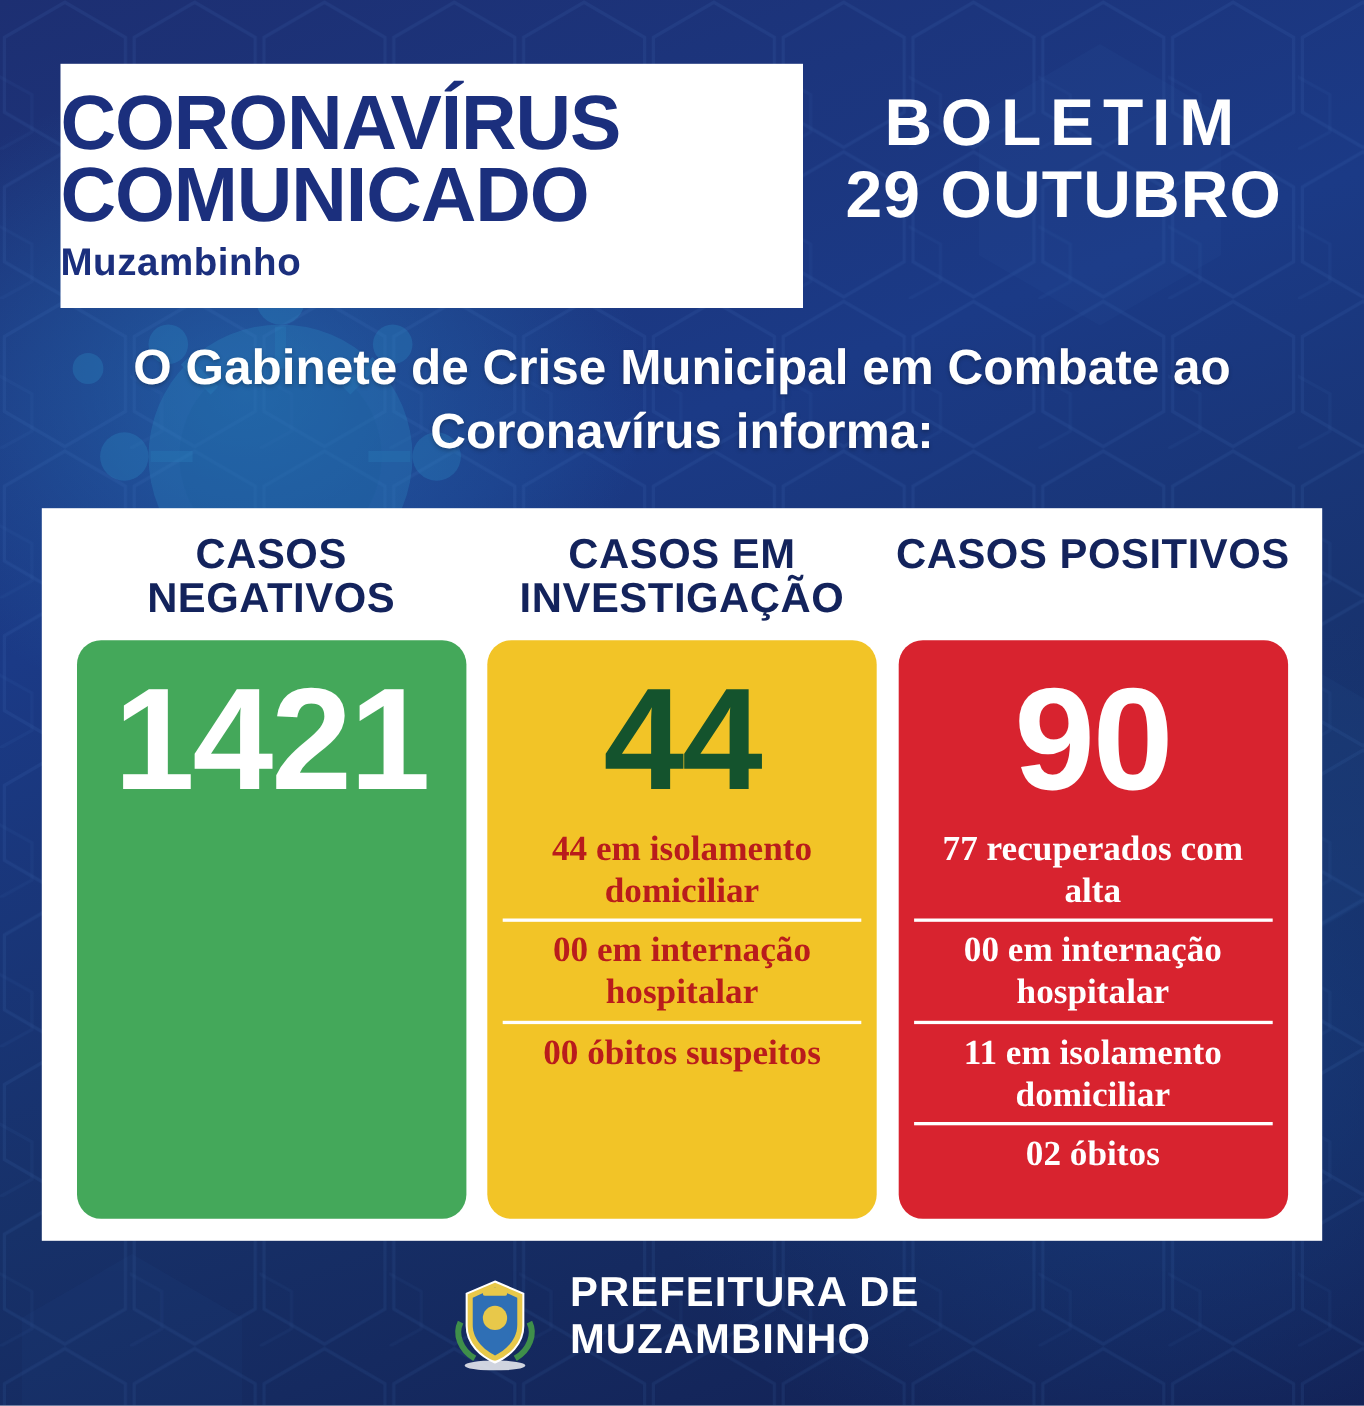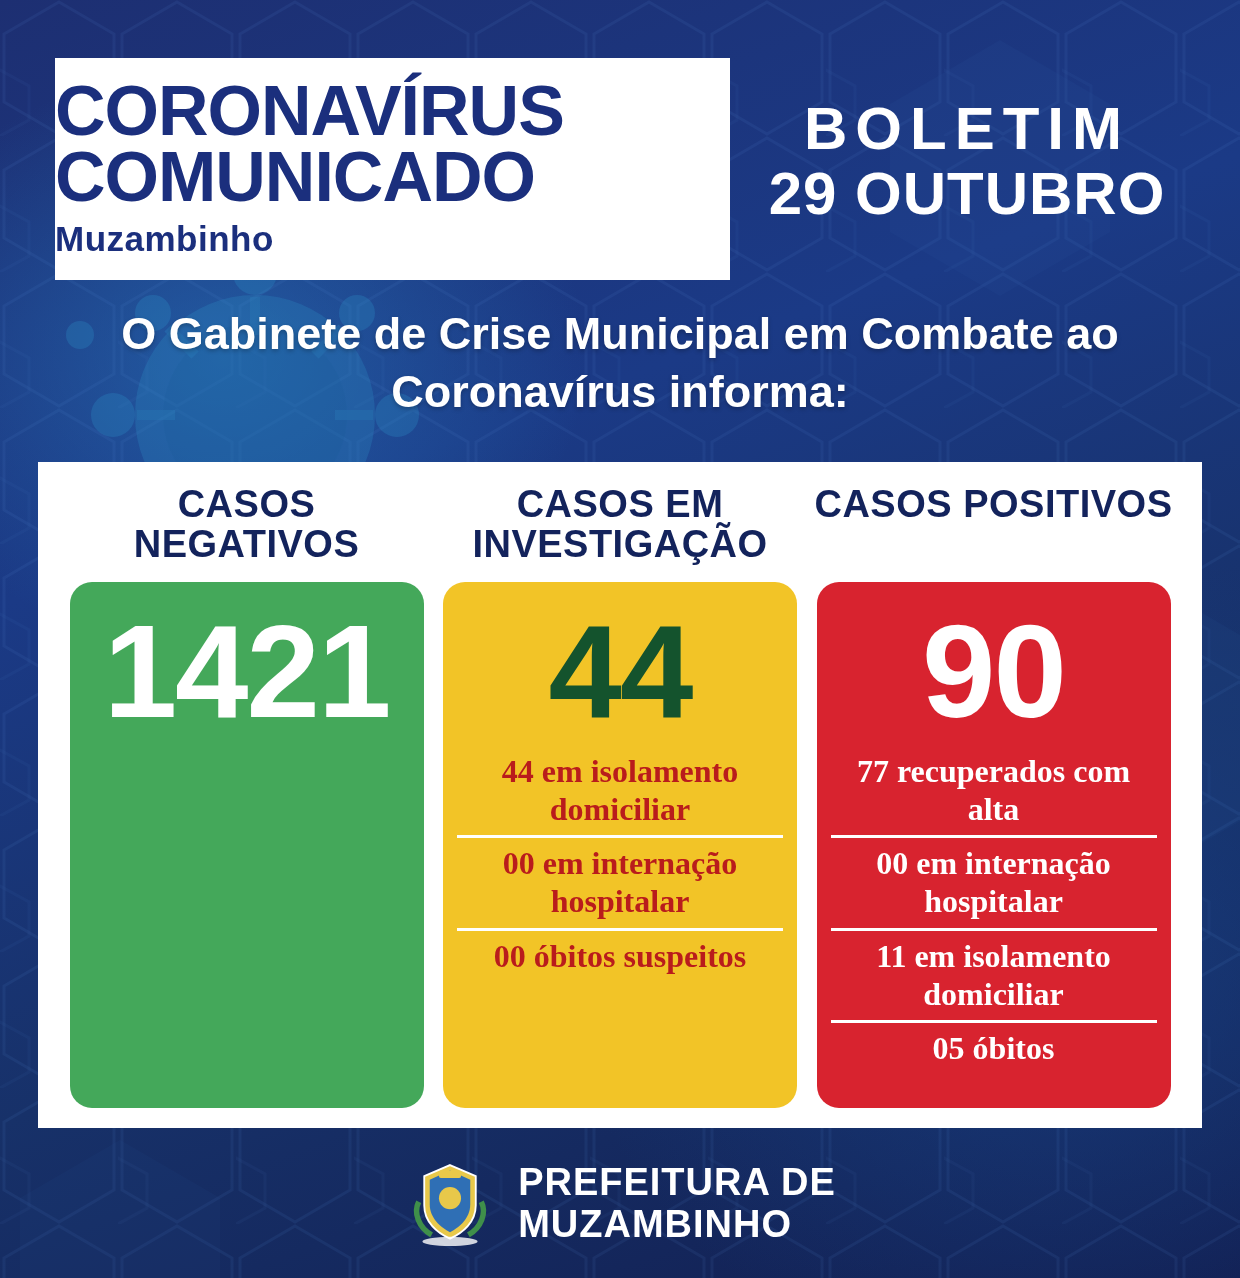--- a/index.html
+++ b/index.html
@@ -74,21 +74,20 @@
     text-align: center;
   }
 
   .boletim {
     position: absolute;
     right: 38px;
     top: 82px;
     width: 470px;
     text-align: center;
     z-index: 4;
-    margin-top: 17px;
   }
   .boletim-label {
     color: #ffffff;
     font-weight: bold;
     font-size: 60px;
     letter-spacing: 8px;
     line-height: 1;
   }
   .boletim-date {
     color: #ffffff;
@@ -200,21 +199,21 @@
   }
   .card.yellow .stat { color: #b91c1c; }
 
   .footer {
     position: absolute;
     left: 0;
     right: 0;
     bottom: 32px;
     display: flex;
     justify-content: center;
-    align-items: flex-end;
+    align-items: flex-start;
     gap: 22px;
     z-index: 4;
     margin-top: 24px;
   }
   .crest {
     width: 92px;
     height: 92px;
     flex: 0 0 auto;
   }
   .footer-text {
@@ -314,21 +313,21 @@
     </div>
 
     <div class="col">
       <div class="col-title">CASOS POSITIVOS</div>
       <div class="card red">
         <div class="big-number">90</div>
         <div class="stat-list">
           <div class="stat">77 recuperados com alta</div>
           <div class="stat">00 em internação hospitalar</div>
           <div class="stat">11 em isolamento domiciliar</div>
-          <div class="stat">05 óbitos</div>
+          <div class="stat">02 óbitos</div>
         </div>
       </div>
     </div>
 
   </div>
 
   <div class="footer">
     <svg class="crest" viewBox="0 0 100 100">
       <g>
         <path d="M50 12 L78 24 L78 56 C78 74 64 86 50 92 C36 86 22 74 22 56 L22 24 Z" fill="#e8c84a" stroke="#ffffff" stroke-width="2"></path>

